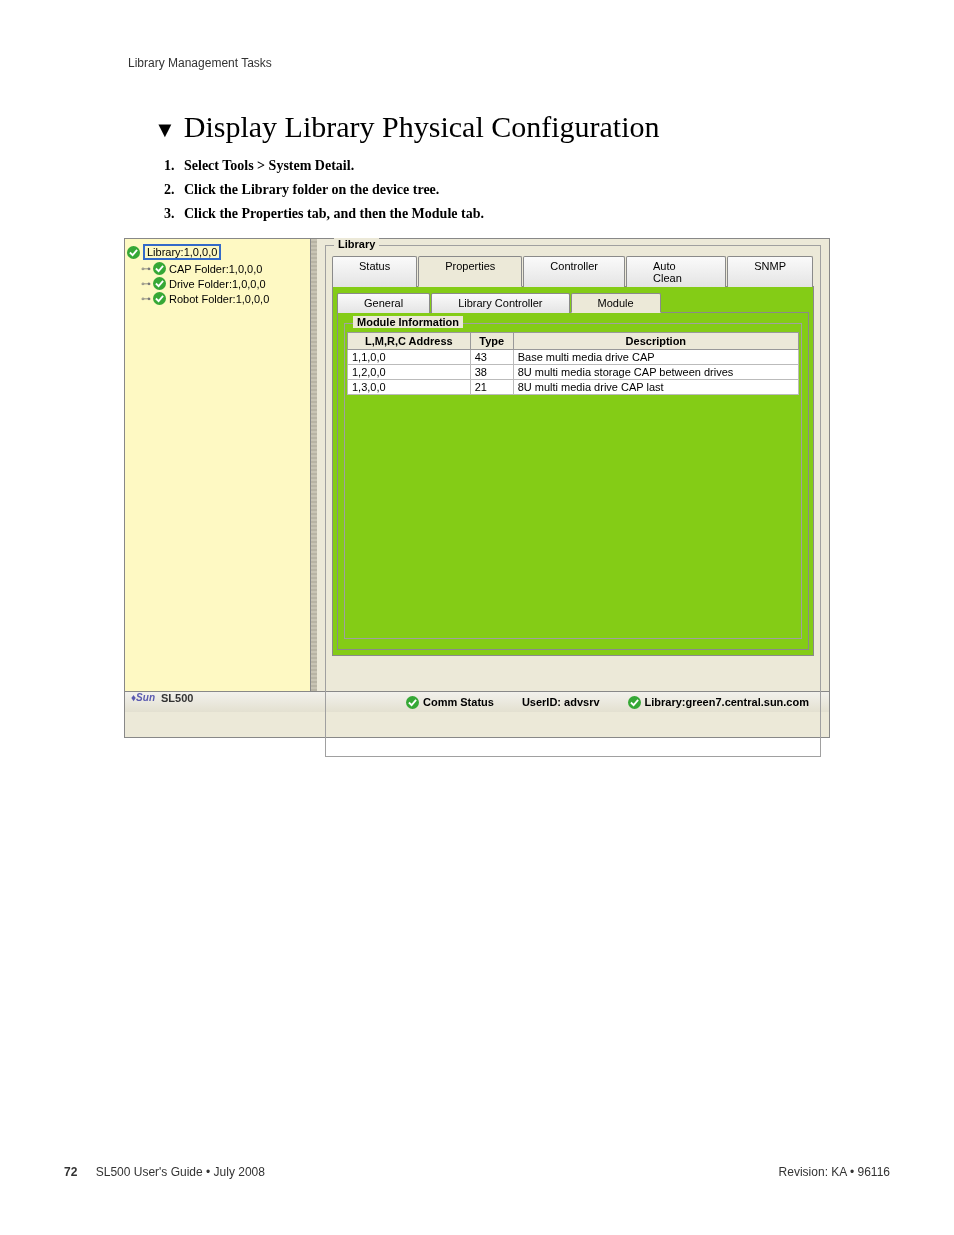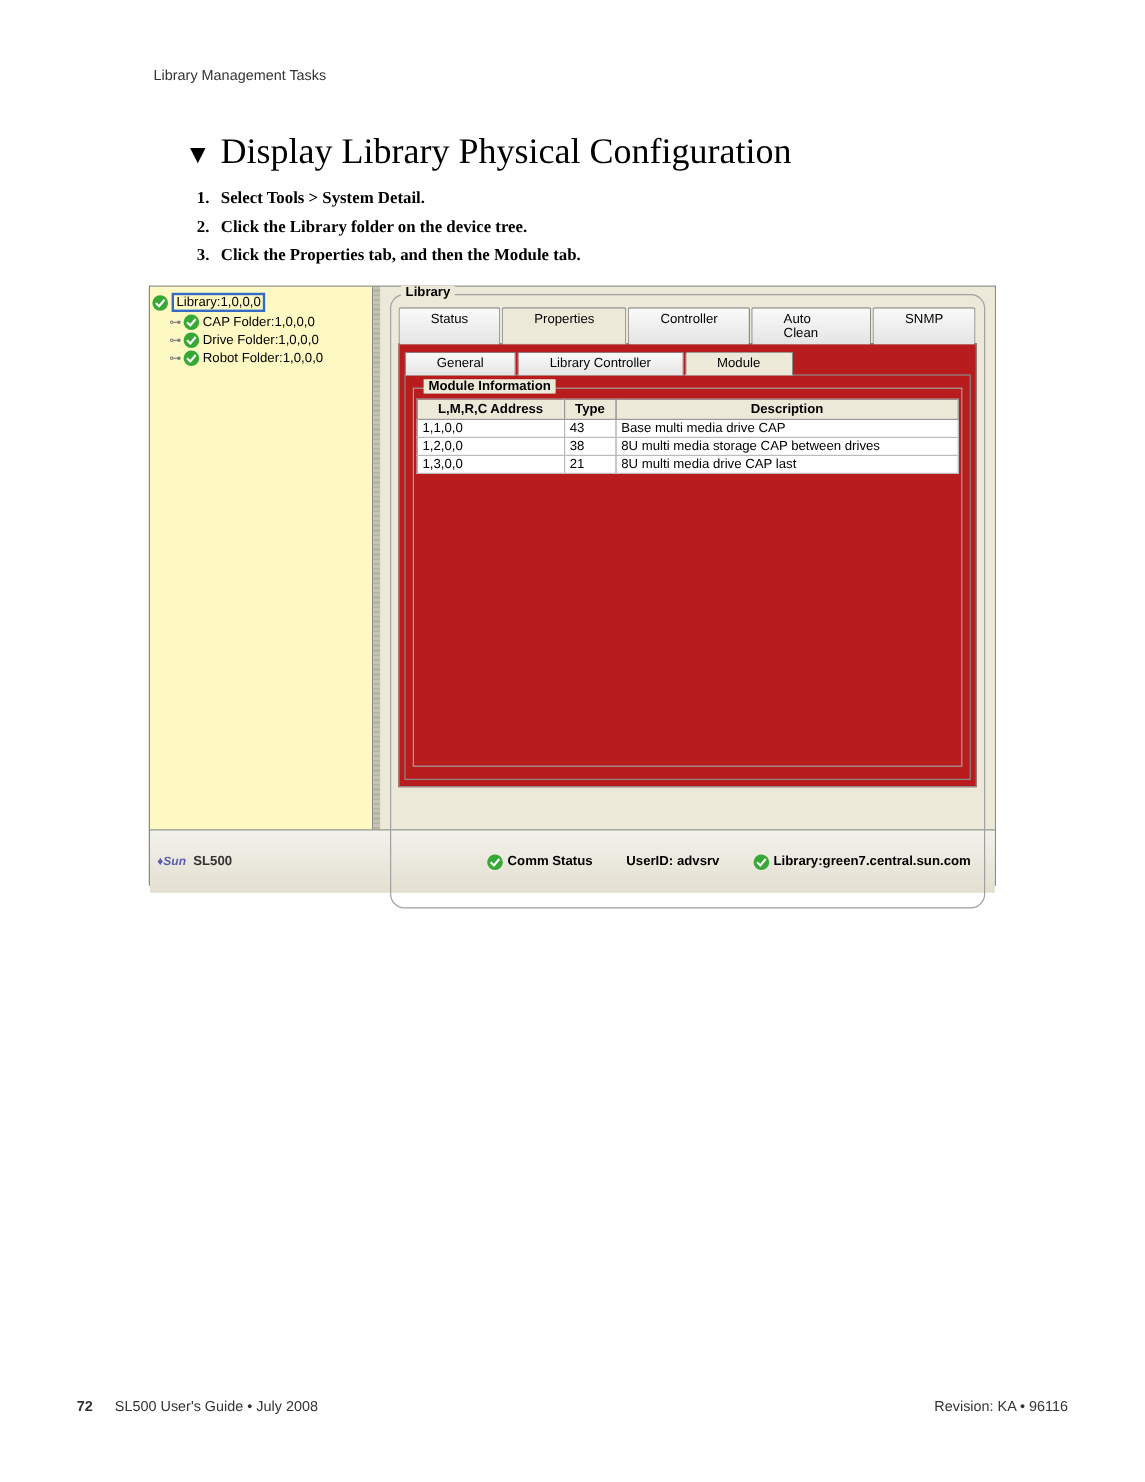--- a/index.html
+++ b/index.html
@@ -26,36 +26,36 @@
   .ss-body{display:flex;height:452px}
   .ss-tree{width:186px;border-right:1px solid #888;background:#fef9c3;padding:4px 2px;box-sizing:border-box}
   .tree-item{display:flex;align-items:center;padding:1px 0;white-space:nowrap}
   .tree-item.child{padding-left:14px}
   .tree-item.child .handle{width:10px;font-size:10px;color:#777;margin-right:2px}
   .status-ico{width:13px;height:13px;border-radius:50%;background:#36a836;display:flex;align-items:center;justify-content:center;color:#fff;font-size:8px;margin-right:3px;flex:0 0 13px}
   .tree-item .lbl{color:#000}
   .tree-item.sel .lbl{border:2px solid #346ac8;padding:0 2px}
   
   .ss-right{flex:1;position:relative;background:#ece9d8;padding:6px 8px;box-sizing:border-box}
-  .fieldset{border:1px solid #a0a0a0;border-radius:12px;padding:6px;position:relative;height:512px;box-sizing:border-box;background:transparent}
+  .fieldset{border:1px solid #a0a0a0;border-radius:0;padding:6px;position:relative;height:512px;box-sizing:border-box;background:transparent}
   .legend{position:absolute;top:-8px;left:8px;background:#ece9d8;padding:0 4px;font-weight:bold;font-size:11px}
   .tabrow{display:flex;margin-top:4px}
   .tab{border:1px solid #8a8a8a;border-bottom:none;background:linear-gradient(#fafafa,#e4e4e4);padding:3px 26px;font-weight:normal;margin-right:1px;border-radius:2px 2px 0 0;font-size:11px;position:relative}
   .tab.active{background:#ece9d8;border-bottom:1px solid #ece9d8;z-index:2}
-  .tabpanel{border:1px solid #8a8a8a;background:#b91c1c;margin-top:-1px;padding:4px;height:370px;box-sizing:border-box}
+  .tabpanel{border:1px solid #8a8a8a;background:#84cc16;margin-top:-1px;padding:4px;height:370px;box-sizing:border-box}
   .tabrow.inner{margin-top:2px}
   .tabpanel.inner{height:338px}
   .groupbox{border:1px solid #a0a0a0;margin:6px 2px 2px 2px;position:relative;height:316px;box-sizing:border-box}
   .group-legend{position:absolute;top:-8px;left:8px;background:#ece9d8;padding:0 4px;font-weight:bold;font-size:11px}
   table.grid{border-collapse:collapse;width:calc(100% - 4px);margin:8px 2px 0 2px;font-size:11px}
   table.grid th{background:#ece9d8;border:1px solid #999;font-weight:bold;padding:2px 4px;text-align:center}
   table.grid td{background:#fff;border:1px solid #bbb;padding:1px 4px;text-align:left}
   .splitter{width:6px;background:repeating-linear-gradient(#c8c4b4,#c8c4b4 2px,#b8b4a4 2px,#b8b4a4 4px)}
   
-  .ss-status{height:20px;border-top:1px solid #888;background:linear-gradient(#f2f1ec,#e3e0d0);display:flex;align-items:center;padding:16px 6px;font-size:11px}
+  .ss-status{height:20px;border-top:1px solid #888;background:linear-gradient(#f2f1ec,#e3e0d0);display:flex;padding:0 6px;font-size:11px}
   .ss-status .sunlogo{color:#5a5ab0;font-style:italic;font-weight:bold;margin-right:6px;font-size:10px}
   .ss-status .model{font-weight:bold;color:#333}
   .ss-status .block{display:flex;align-items:center;margin:0 14px}
   .ss-status .block .status-ico{margin-right:4px}
   .ss-status .fill{flex:1}
   
   .footer{position:absolute;bottom:56px;left:64px;right:64px;display:flex;justify-content:space-between;font-family:Arial,Helvetica,sans-serif;font-size:12px;color:#333}
   .footer .pnum{font-weight:bold;margin-right:15px}
   svg.chk{width:9px;height:9px}
 </style>

